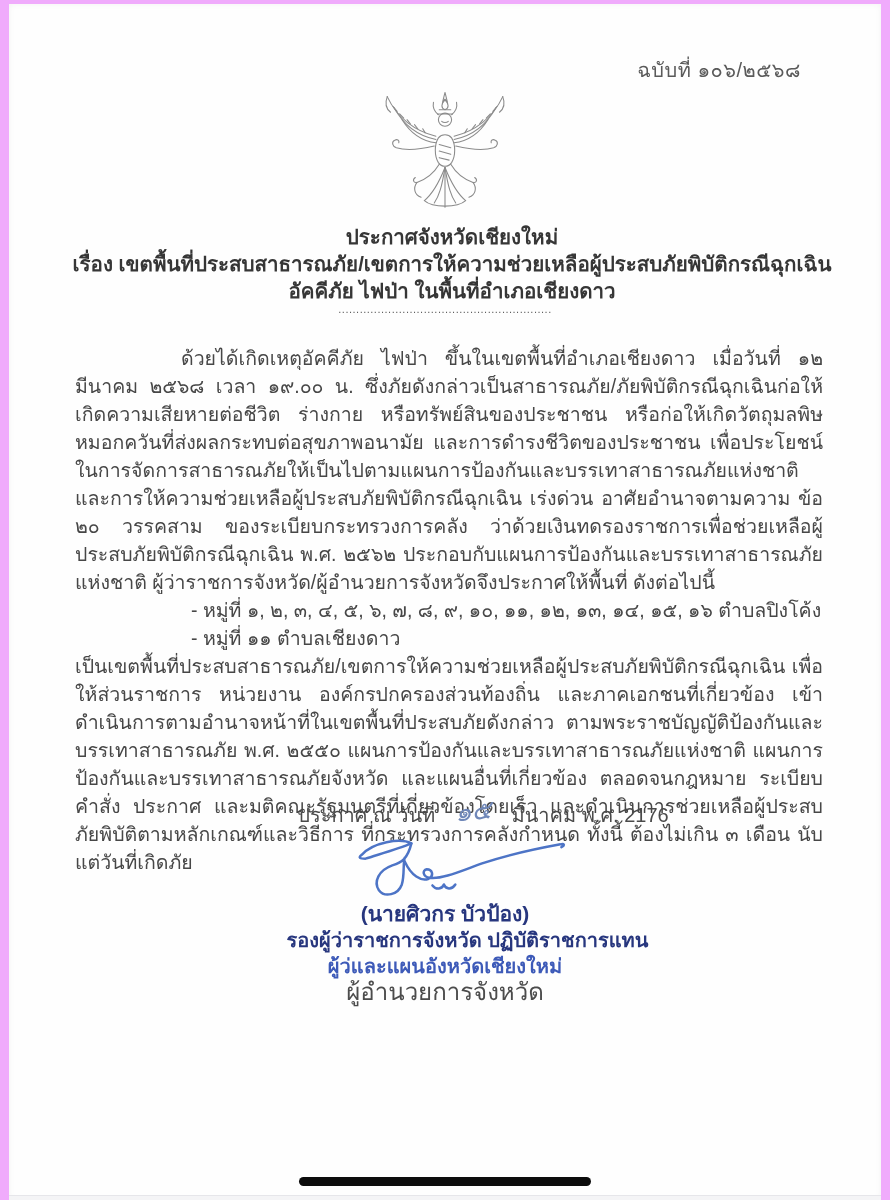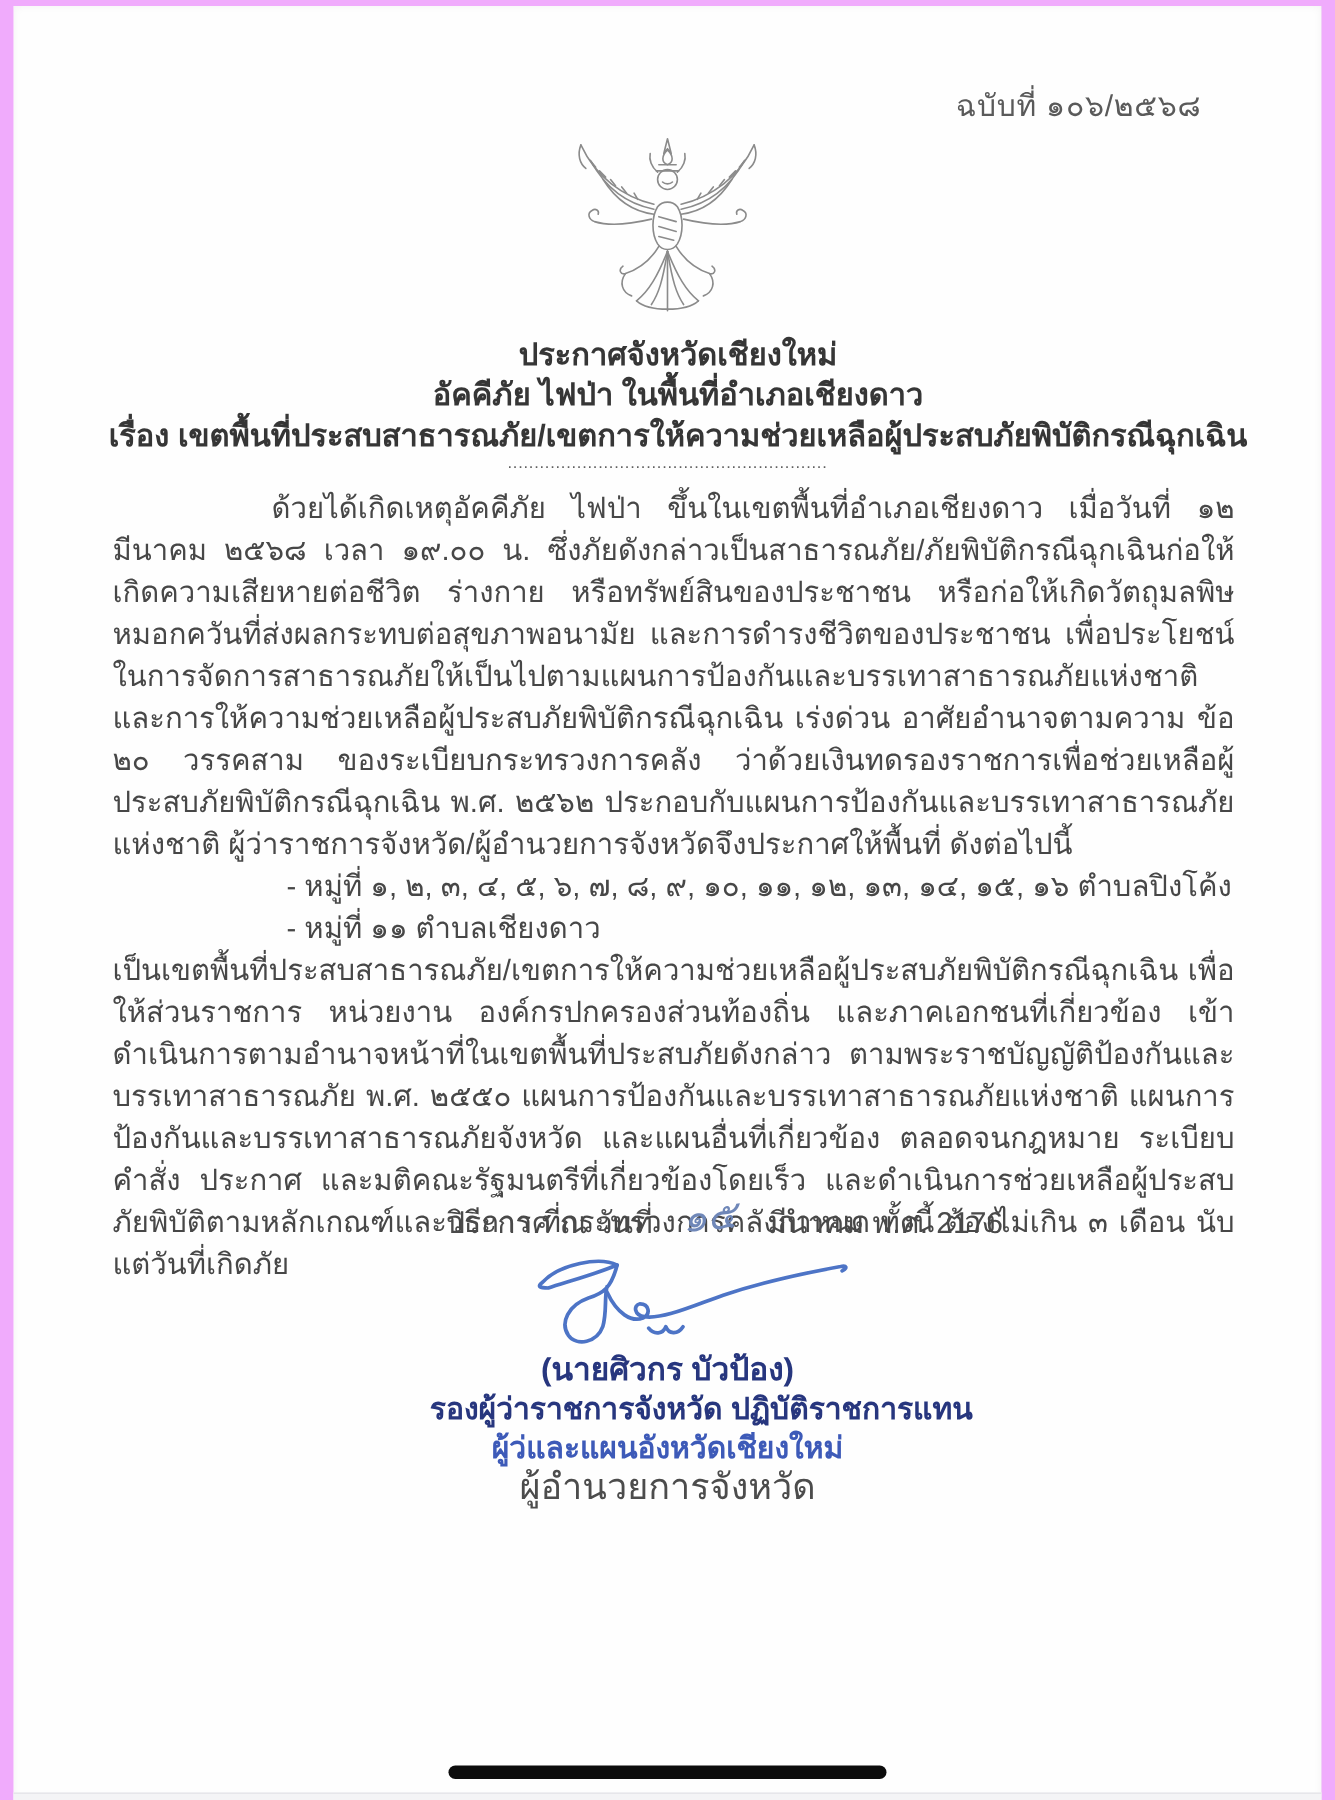--- a/index.html
+++ b/index.html
@@ -45,21 +45,21 @@
   .separator {
     position: absolute;
     top: 299px; left: 0; right: 0;
     text-align: center;
     color: #5f5f5f;
     font-size: 11px;
     letter-spacing: 0.5px;
   }
   .body-text {
     position: absolute;
-    top: 321px; left: 66px; right: 58px;
+    top: 340px; left: 66px; right: 58px;
     font-size: 19.5px;
     line-height: 28px;
     color: #474747;
     text-align: justify;
   }
   .para-indent { text-indent: 106px; }
   .village-list { padding-left: 116px; text-align: left; }
   .closing-date {
     position: absolute;
     top: 788px; left: 0; right: 0;
@@ -147,22 +147,22 @@
       <path d="M100,94 L100,142"></path>
       <path d="M100,94 C92,114 85,126 75,134"></path>
       <path d="M100,94 C108,114 115,126 125,134"></path>
       <path d="M100,94 C96,118 93,128 87,137"></path>
       <path d="M100,94 C104,118 107,128 113,137"></path>
       <path d="M75,134 C85,143 115,143 125,134"></path>
     </svg>
 
     <div class="title-block">
       <div>ประกาศจังหวัดเชียงใหม่</div>
+      <div>เรื่อง เขตพื้นที่ประสบสาธารณภัย/เขตการให้ความช่วยเหลือผู้ประสบภัยพิบัติกรณีฉุกเฉิน</div>
       <div>อัคคีภัย ไฟป่า ในพื้นที่อำเภอเชียงดาว</div>
-      <div>เรื่อง เขตพื้นที่ประสบสาธารณภัย/เขตการให้ความช่วยเหลือผู้ประสบภัยพิบัติกรณีฉุกเฉิน</div>
     </div>
 
     <div class="separator">............................................................</div>
 
     <div class="body-text">
       <p class="para-indent">ด้วยได้เกิดเหตุอัคคีภัย ไฟป่า ขึ้นในเขตพื้นที่อำเภอเชียงดาว เมื่อวันที่ ๑๒ มีนาคม ๒๕๖๘ เวลา ๑๙.๐๐ น. ซึ่งภัยดังกล่าวเป็นสาธารณภัย/ภัยพิบัติกรณีฉุกเฉินก่อให้เกิดความเสียหายต่อชีวิต ร่างกาย หรือทรัพย์สินของประชาชน หรือก่อให้เกิดวัตถุมลพิษหมอกควันที่ส่งผลกระทบต่อสุขภาพอนามัย และการดำรงชีวิตของประชาชน เพื่อประโยชน์ในการจัดการสาธารณภัยให้เป็นไปตามแผนการป้องกันและบรรเทาสาธารณภัยแห่งชาติและการให้ความช่วยเหลือผู้ประสบภัยพิบัติกรณีฉุกเฉิน เร่งด่วน อาศัยอำนาจตามความ ข้อ ๒๐ วรรคสาม ของระเบียบกระทรวงการคลัง ว่าด้วยเงินทดรองราชการเพื่อช่วยเหลือผู้ประสบภัยพิบัติกรณีฉุกเฉิน พ.ศ. ๒๕๖๒ ประกอบกับแผนการป้องกันและบรรเทาสาธารณภัยแห่งชาติ ผู้ว่าราชการจังหวัด/ผู้อำนวยการจังหวัดจึงประกาศให้พื้นที่ ดังต่อไปนี้</p>
       <div class="village-list">
         <div>- หมู่ที่ ๑, ๒, ๓, ๔, ๕, ๖, ๗, ๘, ๙, ๑๐, ๑๑, ๑๒, ๑๓, ๑๔, ๑๕, ๑๖ ตำบลปิงโค้ง</div>
         <div>- หมู่ที่ ๑๑ ตำบลเชียงดาว</div>
       </div>

